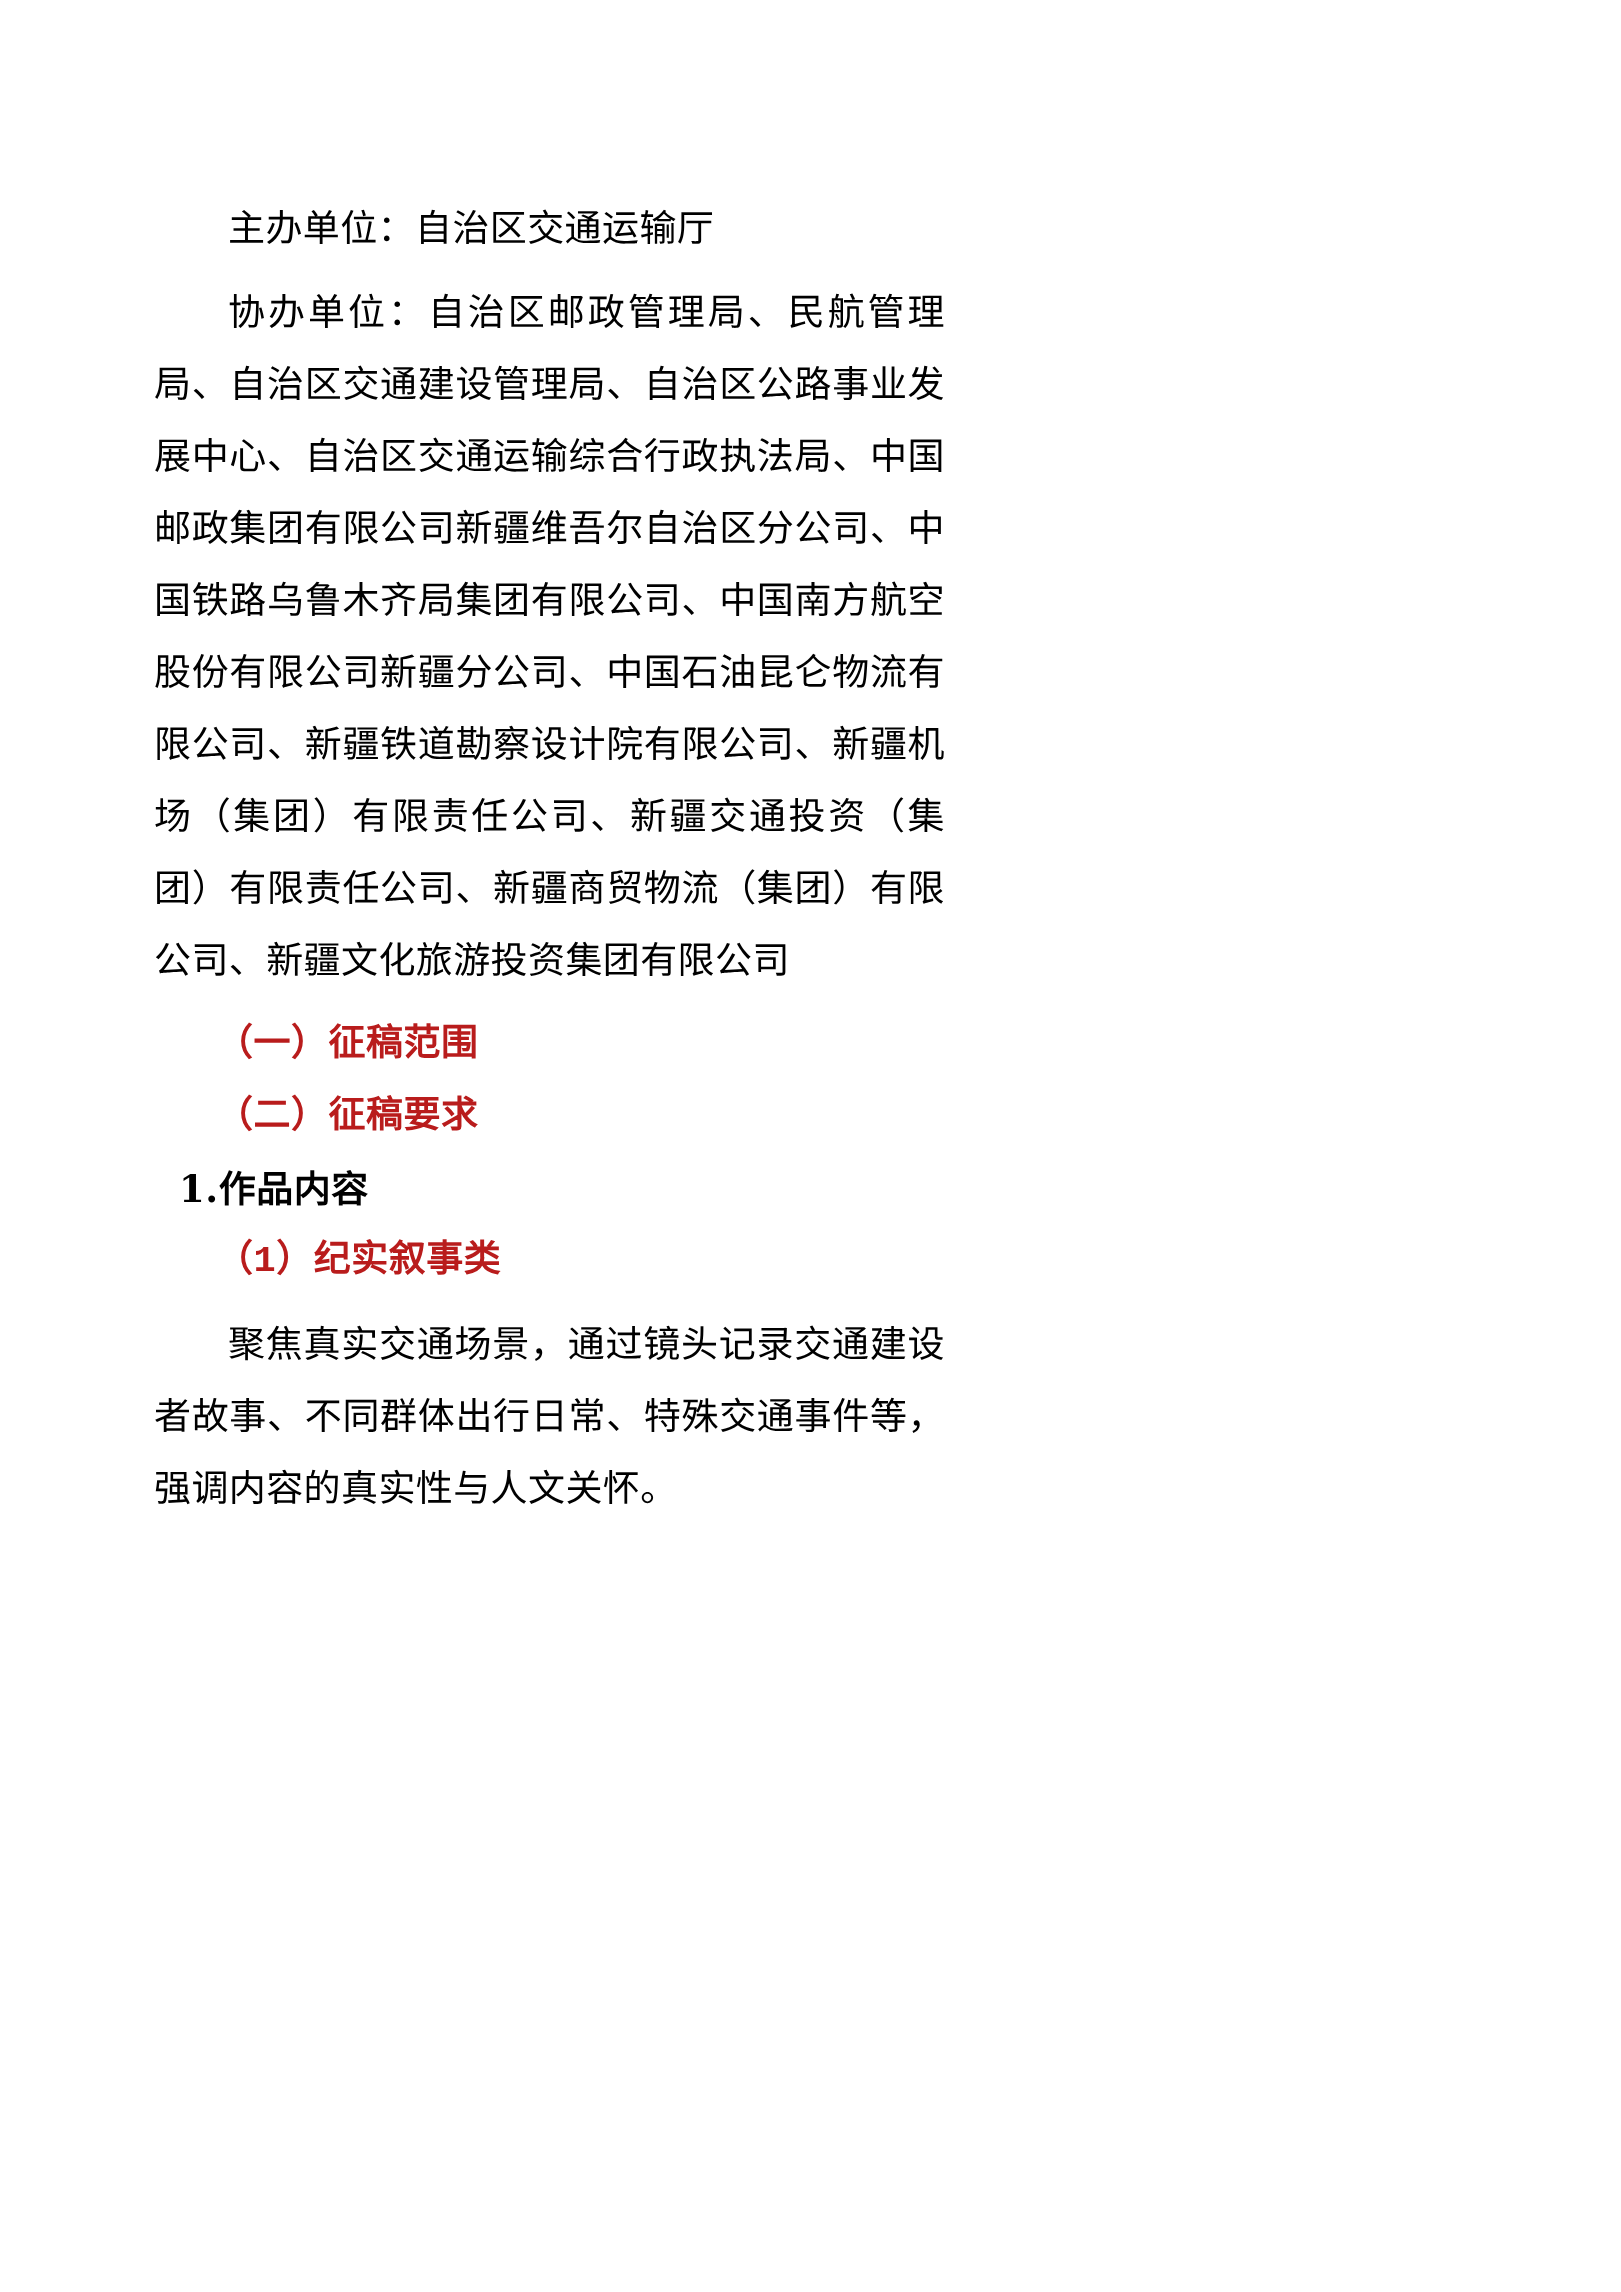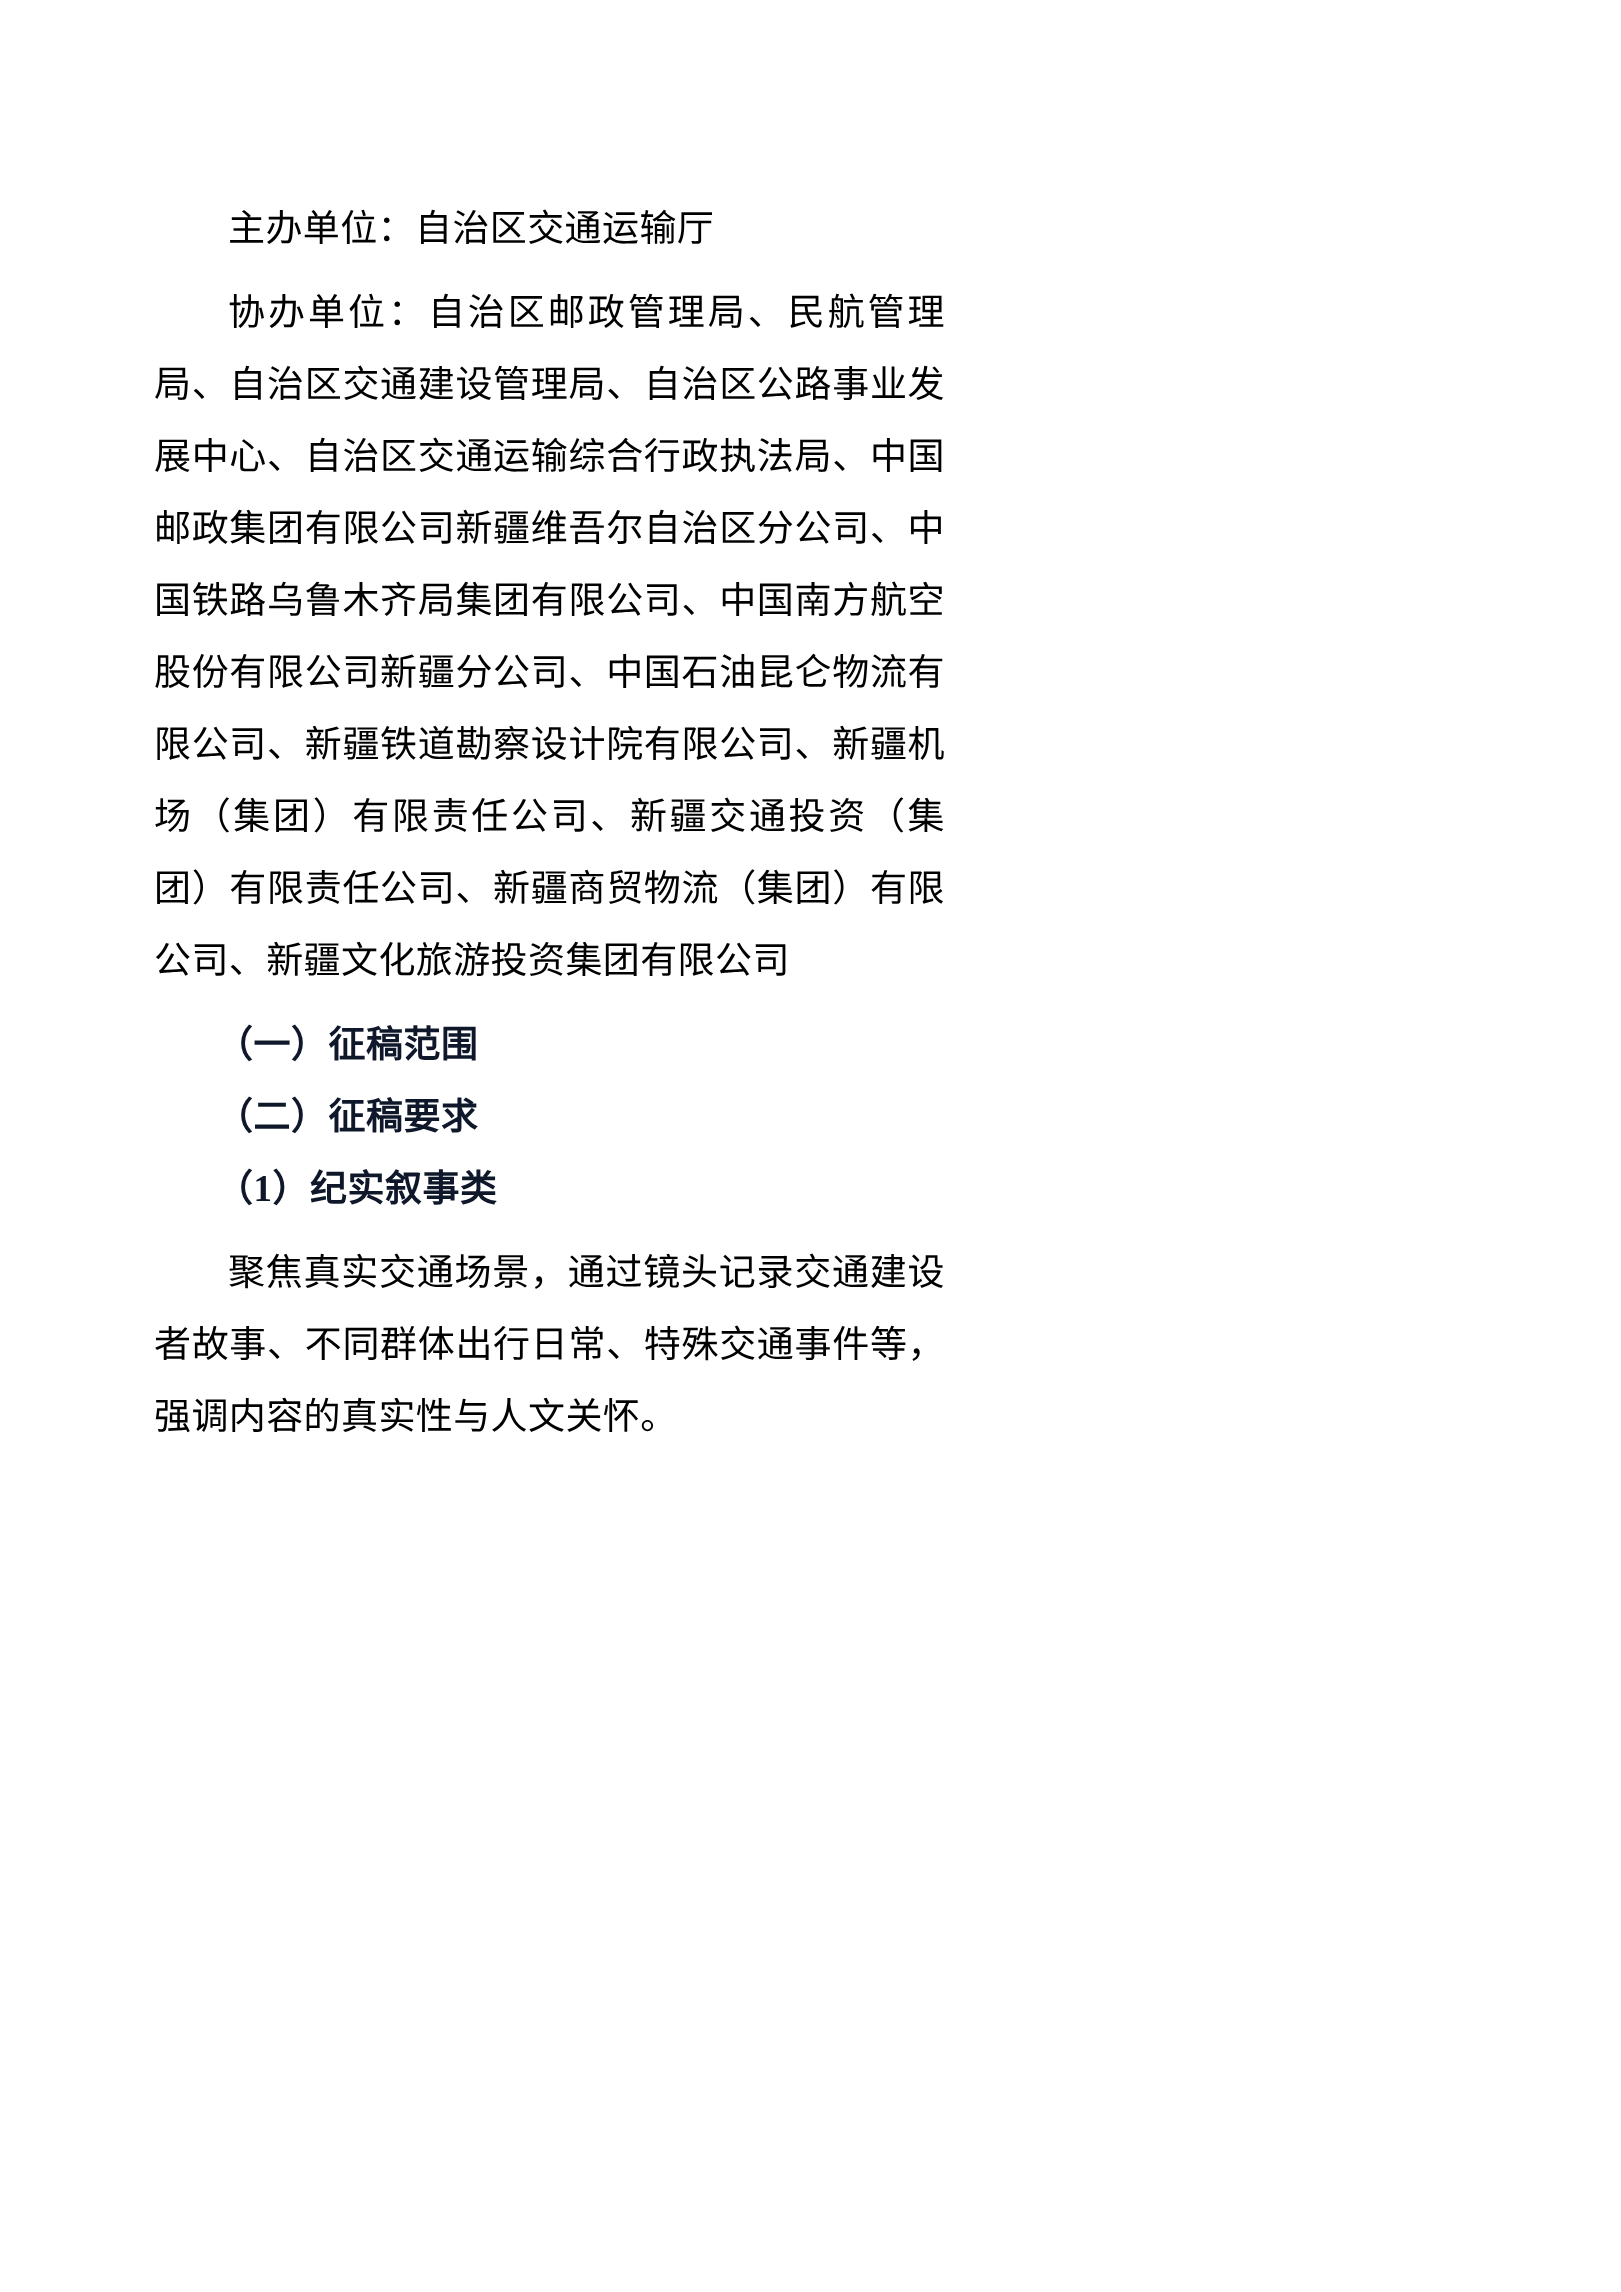--- a/index.html
+++ b/index.html
@@ -53,25 +53,25 @@
     line-height: 72px;
     font-weight: 700;
     color: #000000;
     text-indent: 74px;
     margin: 0;
     letter-spacing: 0.6px;
   }
 
   
   .h-level2 {
-    font-family: Liberation Serif, serif;
+    font-family: Liberation Mono, monospace;
     font-size: 37px;
     line-height: 72px;
     font-weight: 700;
-    color: #0f172a;
+    color: #b91c1c;
     text-indent: 74px;
     margin: 0;
     letter-spacing: 0.5px;
   }
 
   
   .h-level3 {
     font-family: "DejaVu Serif", "Liberation Serif", serif;
     font-size: 37px;
     line-height: 72px;
@@ -92,20 +92,21 @@
 
 
     <p class="para">协办单位：自治区邮政管理局、民航管理局、自治区交通建设管理局、自治区公路事业发展中心、自治区交通运输综合行政执法局、中国邮政集团有限公司新疆维吾尔自治区分公司、中国铁路乌鲁木齐局集团有限公司、中国南方航空股份有限公司新疆分公司、中国石油昆仑物流有限公司、新疆铁道勘察设计院有限公司、新疆机场（集团）有限责任公司、新疆交通投资（集团）有限责任公司、新疆商贸物流（集团）有限公司、新疆文化旅游投资集团有限公司</p>
 
 
     <h3 class="h-level2">（一）征稿范围</h3>
 
 
     <h3 class="h-level2">（二）征稿要求</h3>
 
+    <h4 class="h-level3">1.作品内容</h4>
 
 
     <h4 class="h-level2">（1）纪实叙事类</h4>
 
     <p class="para">聚焦真实交通场景，通过镜头记录交通建设者故事、不同群体出行日常、特殊交通事件等，强调内容的真实性与人文关怀。</p>
 
   </div>
 </div>
 
 

